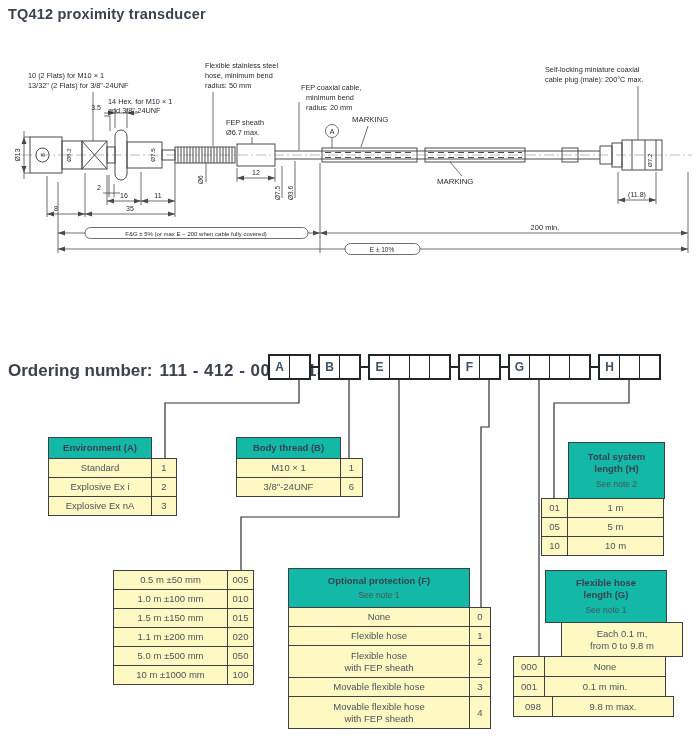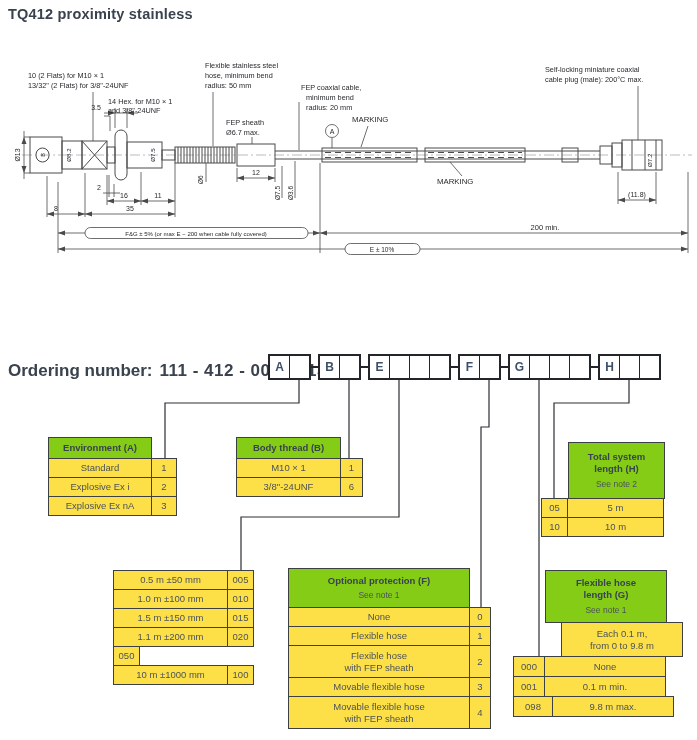--- a/index.html
+++ b/index.html
@@ -7,32 +7,32 @@
   .page{position:relative;width:697px;height:740px;overflow:hidden;background:#fff;}
   .title{position:absolute;left:8px;top:6px;font-size:14.5px;font-weight:bold;color:#39424e;letter-spacing:.2px;}
   svg.overlay{position:absolute;left:0;top:0;z-index:1;}
   .ordering-line{position:absolute;left:8px;top:361px;font-size:17px;font-weight:bold;color:#39424e;z-index:2;white-space:nowrap;text-align:right;}
   .ordering-line .num{margin-left:7px;letter-spacing:.5px;}
   .obox{position:absolute;top:354px;height:26px;display:flex;border:2px solid #22262a;box-sizing:border-box;background:#fff;z-index:2;}
   .ocell{flex:1;border-right:1.5px solid #22262a;display:flex;align-items:center;justify-content:center;font-size:12px;font-weight:bold;color:#3d4f66;}
   .ocell:last-child{border-right:none;}
   .odash{position:absolute;top:366px;height:2px;width:7px;background:#22262a;z-index:2;}
   .tbl{position:absolute;font-size:9.5px;color:#4b525a;z-index:2;}
-  .thead{border:1.3px solid #3c4043;background:#84cc16;font-weight:bold;color:#39424e;display:flex;flex-direction:column;align-items:center;justify-content:center;text-align:right;box-sizing:border-box;line-height:1.3;}
+  .thead{border:1.3px solid #3c4043;background:#14b8a6;font-weight:bold;color:#39424e;display:flex;flex-direction:column;align-items:center;justify-content:center;text-align:right;box-sizing:border-box;line-height:1.3;}
   .note{font-weight:normal;font-size:8.5px;margin-top:3px;color:#4b525a;}
   .trow{display:flex;margin-top:-1px;}
-  .tcell{border:1px solid #3c4043;box-sizing:border-box;display:flex;flex-direction:column;align-items:center;justify-content:center;text-align:center;background:#fde047;white-space:pre-line;line-height:1.25;}
+  .tcell{border:1px solid #3c4043;box-sizing:border-box;display:flex;flex-direction:column;align-items:center;justify-content:center;text-align:center;background:#fef9c3;white-space:pre-line;line-height:1.25;}
   .tcell + .tcell{margin-left:-1px;}
 </style>
 </head>
 <body>
 
 <div class="page">
 
-  <div class="title">TQ412 proximity stainless</div>
+  <div class="title">TQ412 proximity transducer</div>
 
   <svg class="overlay" width="697" height="740" viewBox="0 0 697 740">
 
     <line x1="22" y1="155" x2="692" y2="155" stroke="#9aa0a6" stroke-width="0.7" stroke-dasharray="10 3 2 3"></line>
 
     <g stroke="#4a4a4a" stroke-width="1" fill="none">
       <rect x="30" y="137" width="32" height="36"></rect>
       <rect x="36" y="148" width="13" height="14" rx="6.5"></rect>
       <rect x="62" y="141" width="20" height="28"></rect>
       <rect x="82" y="141" width="25" height="28"></rect>
@@ -244,20 +244,24 @@
     </div>
   </div>
 
   <div class="tbl" style="left:541px;top:442px">
     <div class="thead" style="margin-left:27px;width:97px;height:57px">
       <div>Total system</div>
       <div>length (H)</div>
       <div class="note">See note 2</div>
     </div>
     <div class="trow">
+      <div class="tcell" style="width:27px;height:20px">01</div>
+      <div class="tcell" style="width:97px;height:20px">1 m</div>
+    </div>
+    <div class="trow">
       <div class="tcell" style="width:27px;height:20px">05</div>
       <div class="tcell" style="width:97px;height:20px">5 m</div>
     </div>
     <div class="trow">
       <div class="tcell" style="width:27px;height:20px">10</div>
       <div class="tcell" style="width:97px;height:20px">10 m</div>
     </div>
   </div>
 
   <div class="tbl" style="left:113px;top:571px">
@@ -271,20 +275,21 @@
     </div>
     <div class="trow">
       <div class="tcell" style="width:115px;height:20px">1.5 m ±150 mm</div>
       <div class="tcell" style="width:27px;height:20px">015</div>
     </div>
     <div class="trow">
       <div class="tcell" style="width:115px;height:20px">1.1 m ±200 mm</div>
       <div class="tcell" style="width:27px;height:20px">020</div>
     </div>
     <div class="trow">
+      <div class="tcell" style="width:115px;height:20px">5.0 m ±500 mm</div>
       <div class="tcell" style="width:27px;height:20px">050</div>
     </div>
     <div class="trow">
       <div class="tcell" style="width:115px;height:20px">10 m ±1000 mm</div>
       <div class="tcell" style="width:27px;height:20px">100</div>
     </div>
   </div>
 
   <div class="tbl" style="left:288px;top:568px">
     <div class="thead" style="width:182px;height:40px">

